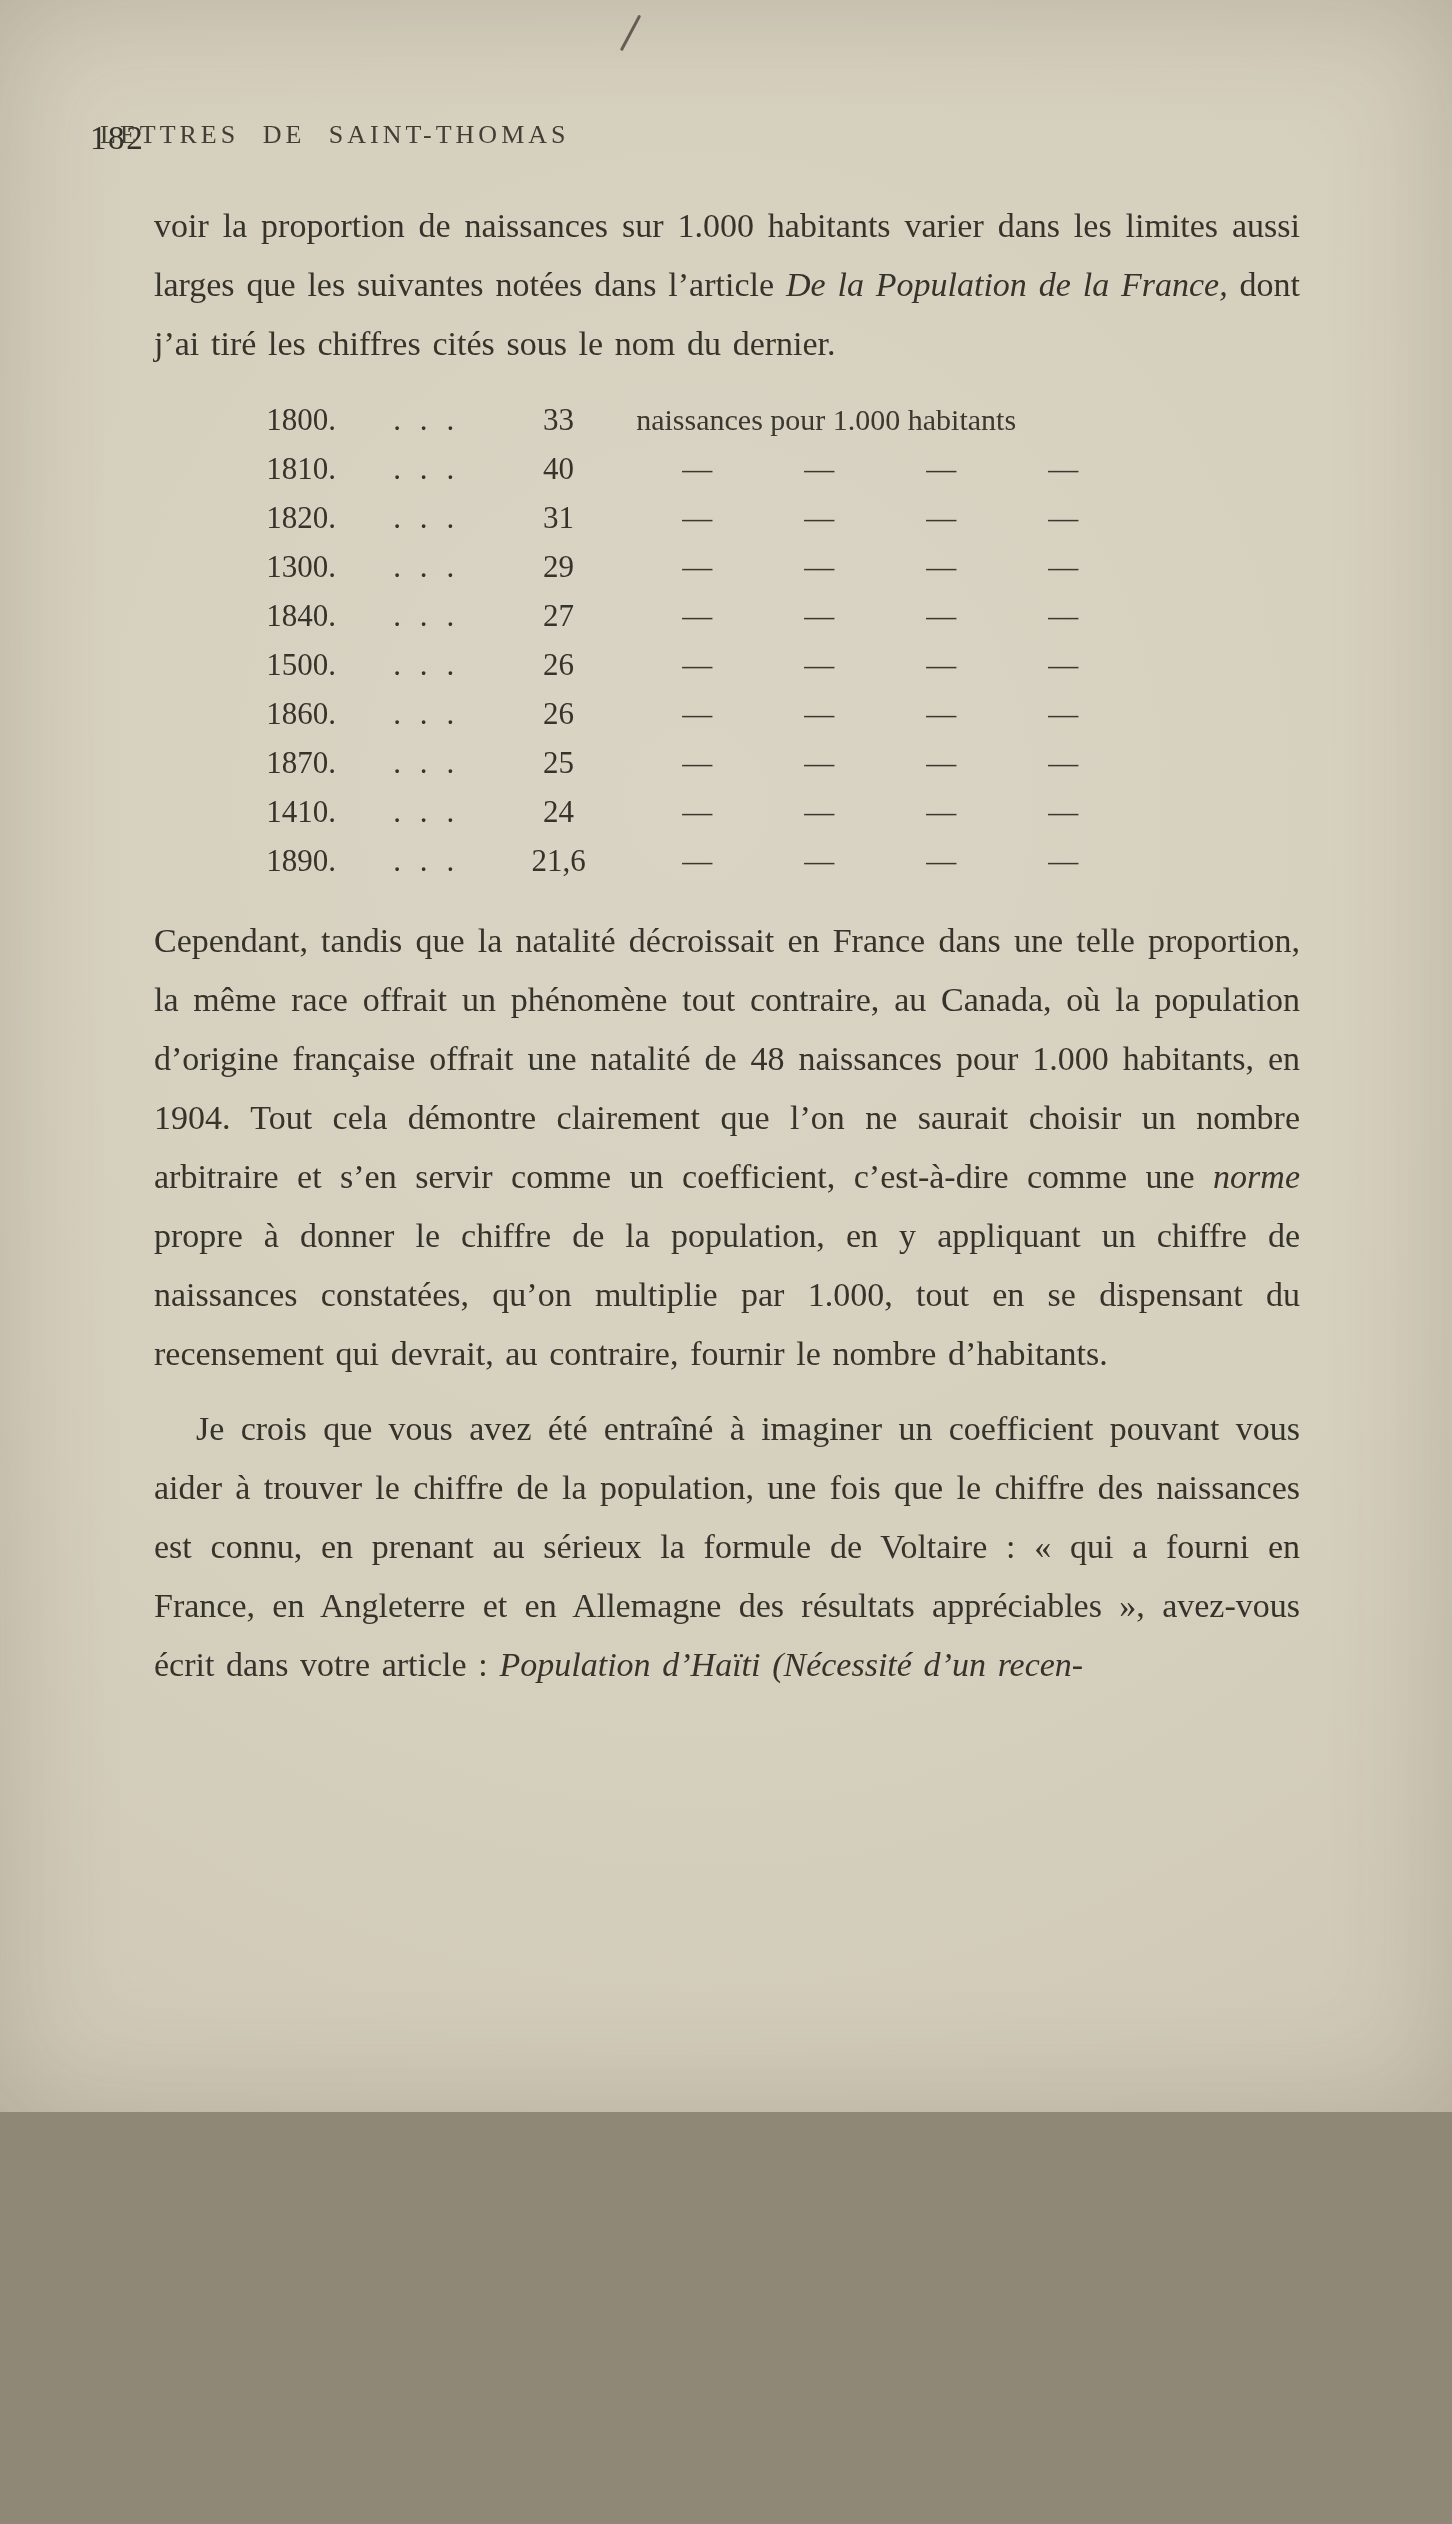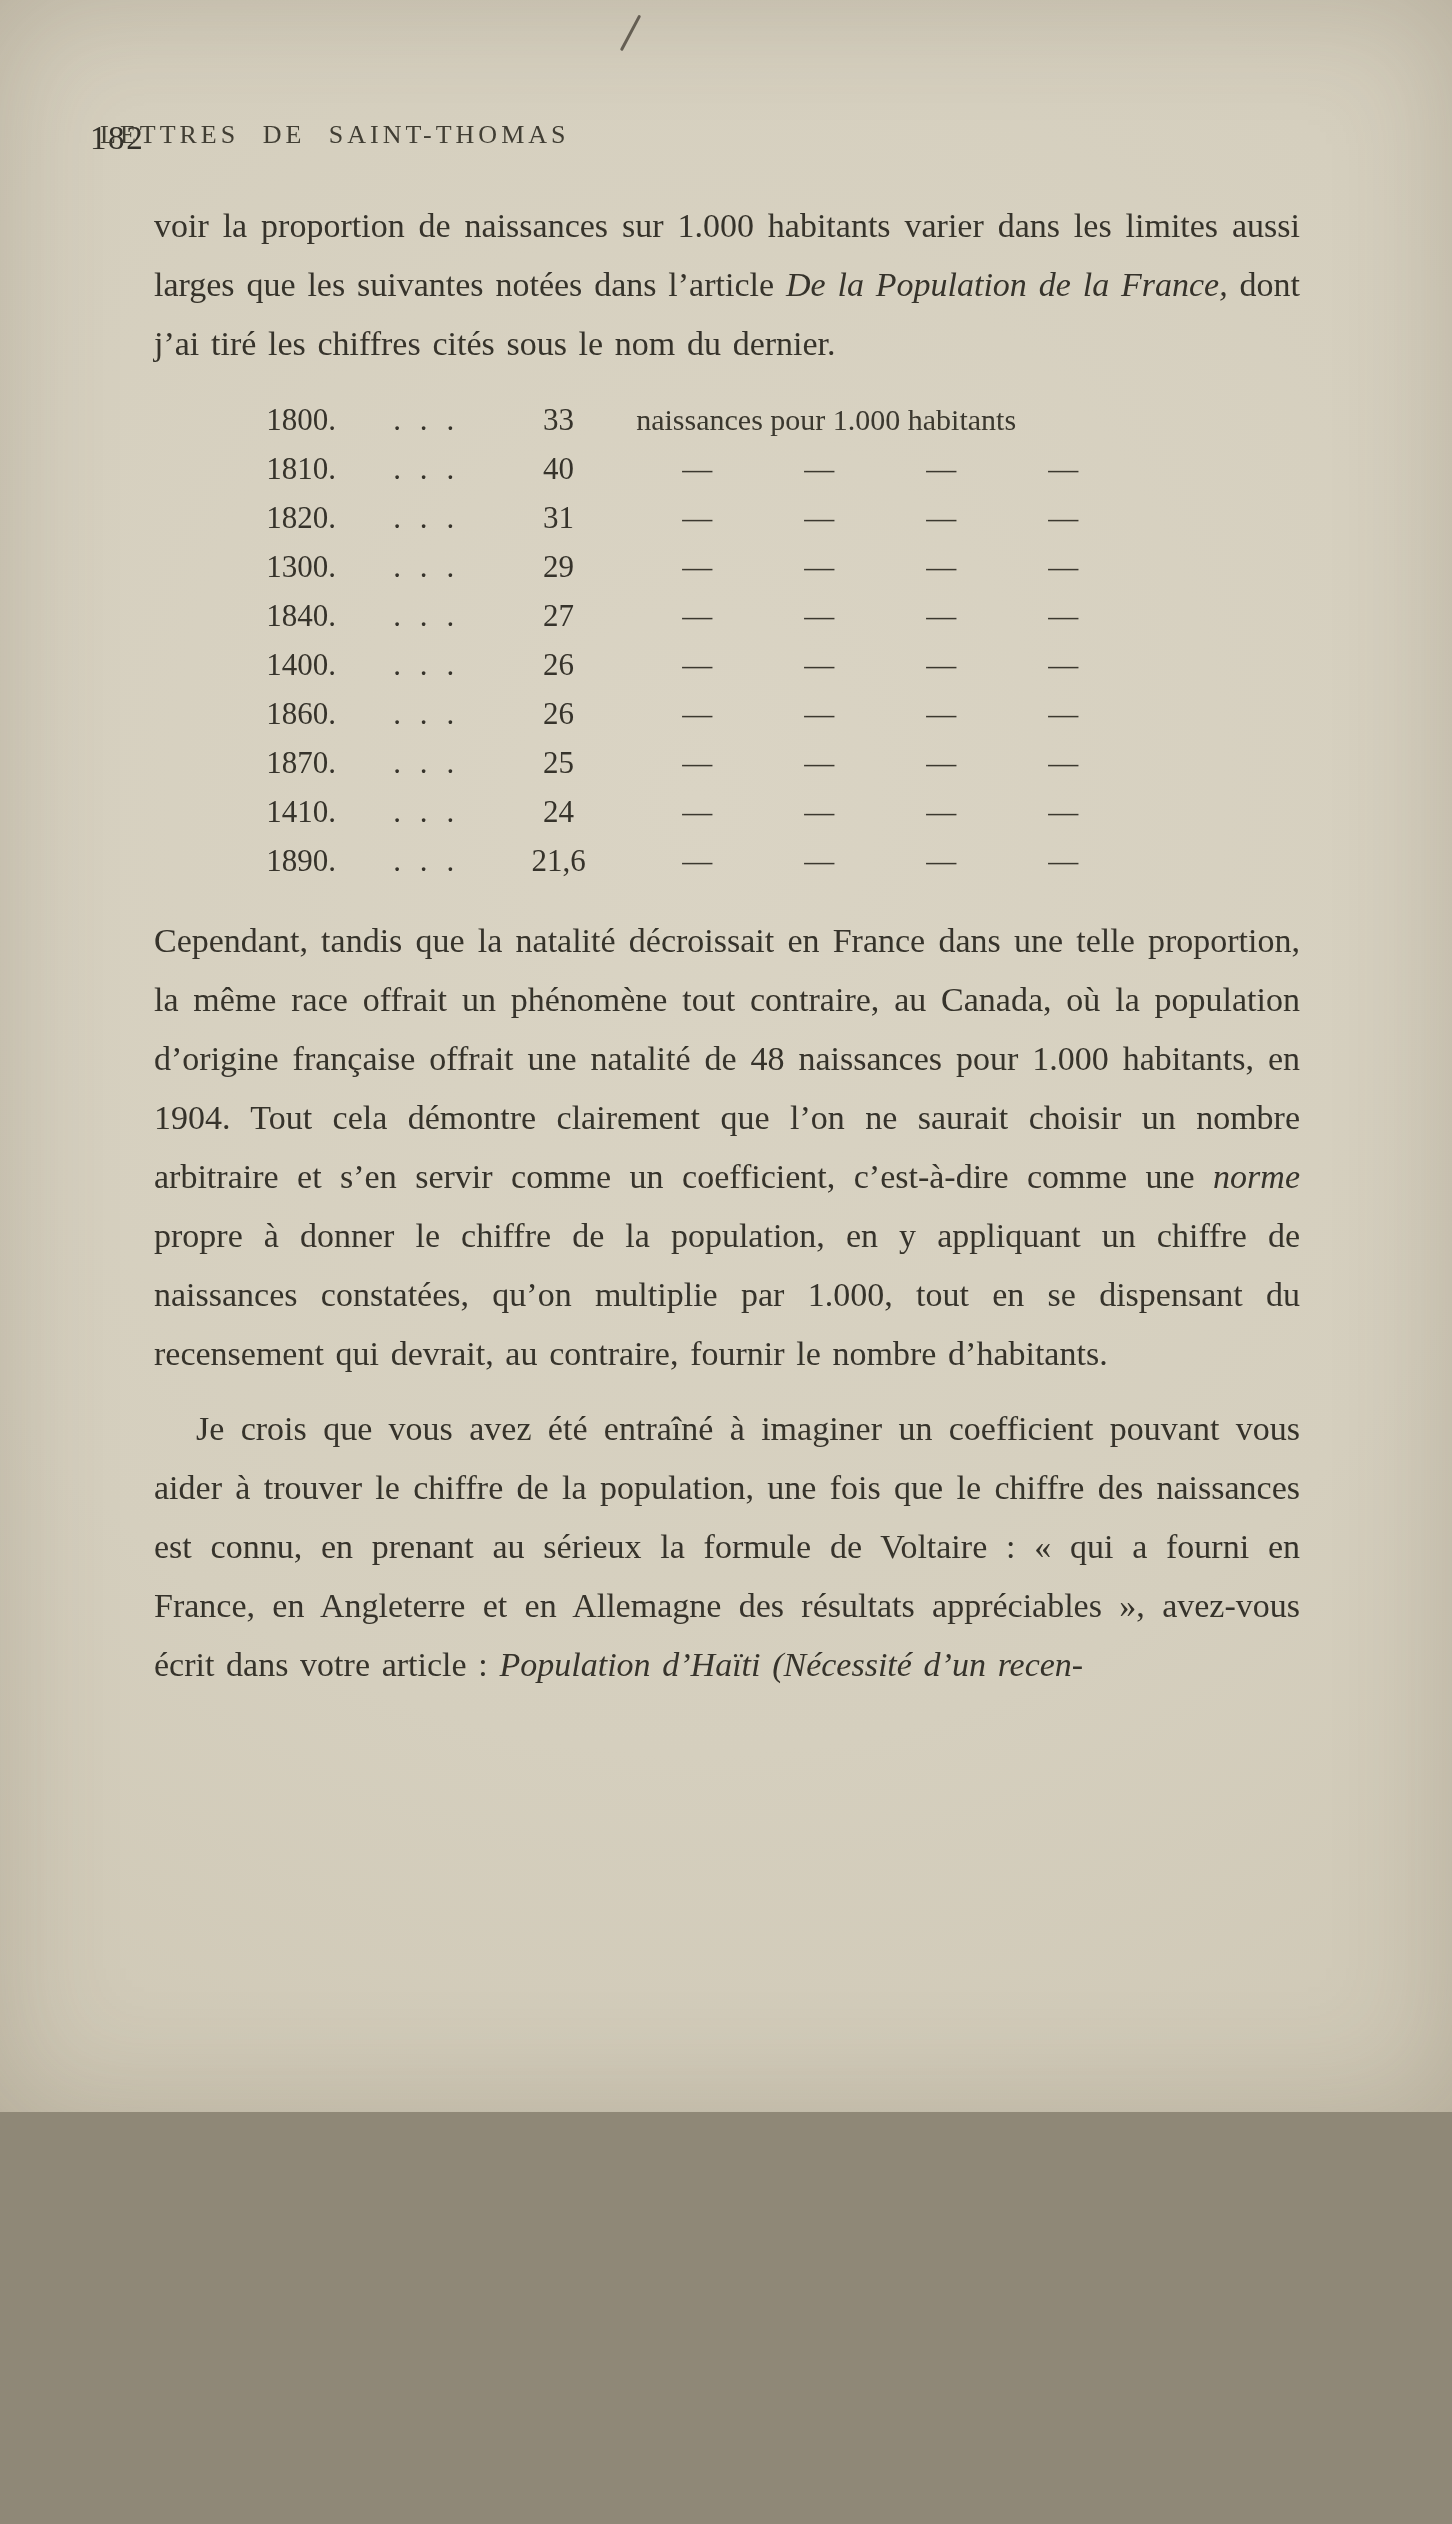--- a/index.html
+++ b/index.html
@@ -97,21 +97,21 @@
             <span class="td2">. . .</span>
             <span class="tv">27</span>
             <span class="tn">
               <span class="dash">—</span>
               <span class="dash">—</span>
               <span class="dash">—</span>
               <span class="dash">—</span>
             </span>
           </div>
           <div class="trow">
-            <span class="ty">1400.</span>
+            <span class="ty">1500.</span>
             <span class="td2">. . .</span>
             <span class="tv">26</span>
             <span class="tn">
               <span class="dash">—</span>
               <span class="dash">—</span>
               <span class="dash">—</span>
               <span class="dash">—</span>
             </span>
           </div>
           <div class="trow">

